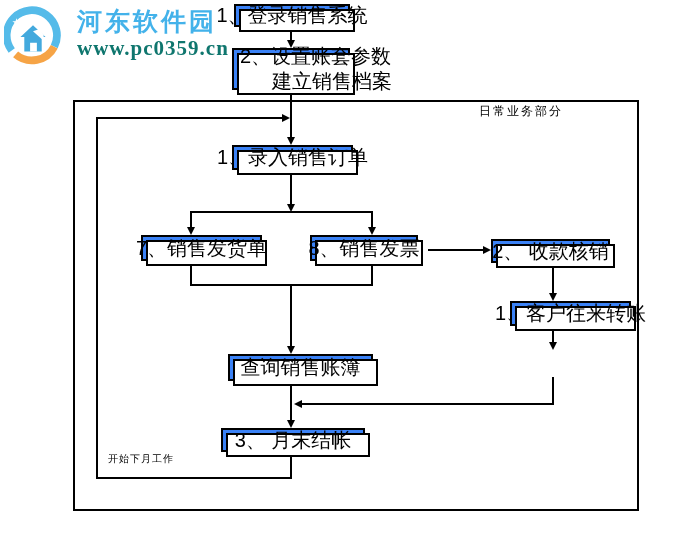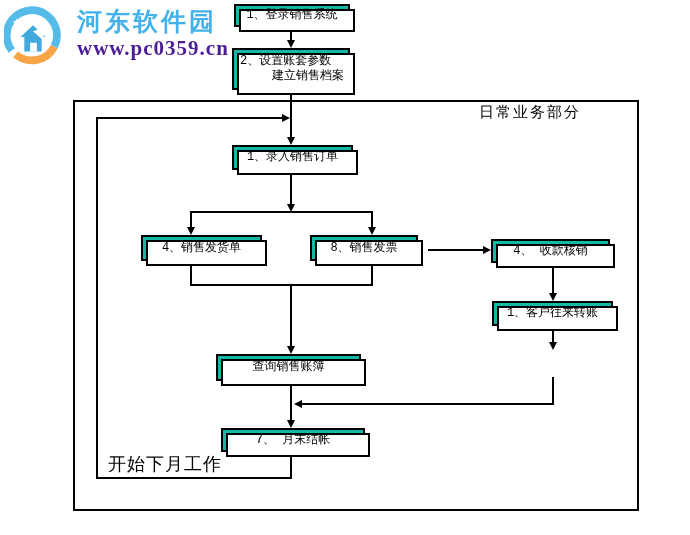--- a/index.html
+++ b/index.html
@@ -5,24 +5,24 @@
   * { margin:0; padding:0; box-sizing:border-box; }
   html,body { background:#fff; }
   body { font-family:"Liberation Sans","DejaVu Sans",sans-serif; }
   #canvas {
     position:relative; width:690px; height:535px; background:#ffffff;
     overflow:hidden;
   }
 
   
   .fbox {
-    position:absolute; background:#14b8a6; border:2px solid #000; z-index:3;
+    position:absolute; background:#3b82f6; border:2px solid #000; z-index:3;
     display:flex; align-items:center; justify-content:center;
-    font-size:12px; color:#000; white-space:pre; line-height:1.25;
-    font-family:Liberation Mono, monospace;
+    font-size:20px; color:#000; white-space:pre; line-height:1.25;
+    font-family:Liberation Sans, sans-serif;
   }
   .fbox::after {
     content:""; position:absolute; left:3px; top:3px;
     width:100%; height:100%;
     background:#fff; border:2px solid #000; z-index:-1;
   }
   .fbox.two-line { flex-direction:column; align-items:flex-start; padding-left:6px; }
   .fbox.two-line .l2 { margin-left:32px; }
 
   
@@ -30,23 +30,23 @@
 
   
   .arr { position:absolute; width:0; height:0; z-index:2; }
   .arr.d { border-left:4px solid transparent; border-right:4px solid transparent; border-top:8px solid #000; }
   .arr.r { border-top:4px solid transparent; border-bottom:4px solid transparent; border-left:8px solid #000; }
   .arr.l { border-top:4px solid transparent; border-bottom:4px solid transparent; border-right:8px solid #000; }
 
   
   #region-rect { position:absolute; left:73px; top:100px; width:566px; height:411px;
     border:2px solid #000; background:transparent; z-index:0; }
-  #region-label { position:absolute; left:479px; top:103px; font-size:15px;
+  #region-label { position:absolute; left:479px; top:103px; font-size:12px;
     letter-spacing:2px; color:#000; z-index:2; }
-  #loop-label { position:absolute; left:108px; top:452px; font-size:18px;
+  #loop-label { position:absolute; left:108px; top:452px; font-size:10px;
     letter-spacing:1px; color:#000; z-index:2; }
 
   
   #watermark { position:absolute; left:4px; top:6px; z-index:5; display:flex; }
   #wm-logo { width:58px; height:60px; }
   #wm-text { margin-left:15px; }
   #wm-name { font-size:25px; font-weight:bold; letter-spacing:3px; line-height:1.2; }
   #wm-url  { font-size:21px; font-weight:bold; letter-spacing:1px; font-family:"Liberation Serif","DejaVu Serif",serif; }
 </style>
 </head>
@@ -58,21 +58,21 @@
     <svg id="wm-logo" viewBox="0 0 60 62">
       <path d="M 8 46 A 26 26 0 1 1 52 42" fill="none" stroke="#55bbe9" stroke-width="8"></path>
       <path d="M 52 42 A 26 26 0 0 1 12 50" fill="none" stroke="#f6a446" stroke-width="8"></path>
       <path d="M17 32 L30 20 L43 32 L39 32 L39 47 L21 47 L21 32 Z" fill="#43a9dd"></path>
       <path d="M30 26 L41 36 L41 30 L36 24 Z" fill="#ffffff"></path>
       <rect x="27" y="38" width="7" height="9" fill="#ffffff"></rect>
       <text x="8" y="21" font-size="11" fill="#ffffff">★</text>
     </svg>
     <div id="wm-text">
       <div id="wm-name" style="color:#43b2ea;">河东软件园</div>
-      <div id="wm-url" style="color:#4c1d95;">www.pc0359.cn</div>
+      <div id="wm-url" style="color:#0f766e;">www.pc0359.cn</div>
     </div>
   </div>
 
   <div id="region-rect"></div>
   <div id="region-label">日常业务部分</div>
   <div id="loop-label">开始下月工作</div>
 
   <div class="ln" style="left:290px;top:27px;width:2px;height:14px;"></div>
   <div class="ln" style="left:290px;top:89px;width:2px;height:49px;"></div>
   <div class="ln" style="left:97px;top:117px;width:185px;height:2px;"></div>
@@ -114,37 +114,37 @@
   <div class="fbox two-line" style="left:232px;top:48px;width:118px;height:42px;">
     <span class="l1">2、设置账套参数</span>
     <span class="l2">建立销售档案</span>
   </div>
 
   <div class="fbox" style="left:232px;top:145px;width:121px;height:25px;">
     <span>1、录入销售订单</span>
   </div>
 
   <div class="fbox" style="left:141px;top:235px;width:121px;height:26px;">
-    <span>4、销售发货单</span>
+    <span>7、销售发货单</span>
   </div>
 
   <div class="fbox" style="left:310px;top:235px;width:108px;height:26px;">
     <span>8、销售发票</span>
   </div>
 
   <div class="fbox" style="left:491px;top:239px;width:119px;height:24px;">
-    <span>4、 收款核销</span>
+    <span>2、 收款核销</span>
   </div>
 
-  <div class="fbox" style="left:492px;top:301px;width:121px;height:25px;justify-content:center;">
+  <div class="fbox" style="left:510px;top:301px;width:121px;height:25px;justify-content:center;">
     <span>1、客户往来转账</span>
   </div>
 
 
-  <div class="fbox" style="left:216px;top:354px;width:145px;height:27px;text-align:center;">
+  <div class="fbox" style="left:228px;top:354px;width:145px;height:27px;text-align:center;">
     <span>查询销售账簿</span>
   </div>
 
   <div class="fbox" style="left:221px;top:428px;width:144px;height:24px;">
-    <span>7、 月末结帐</span>
+    <span>3、 月末结帐</span>
   </div>
 
 </div>
 
 </body></html>

